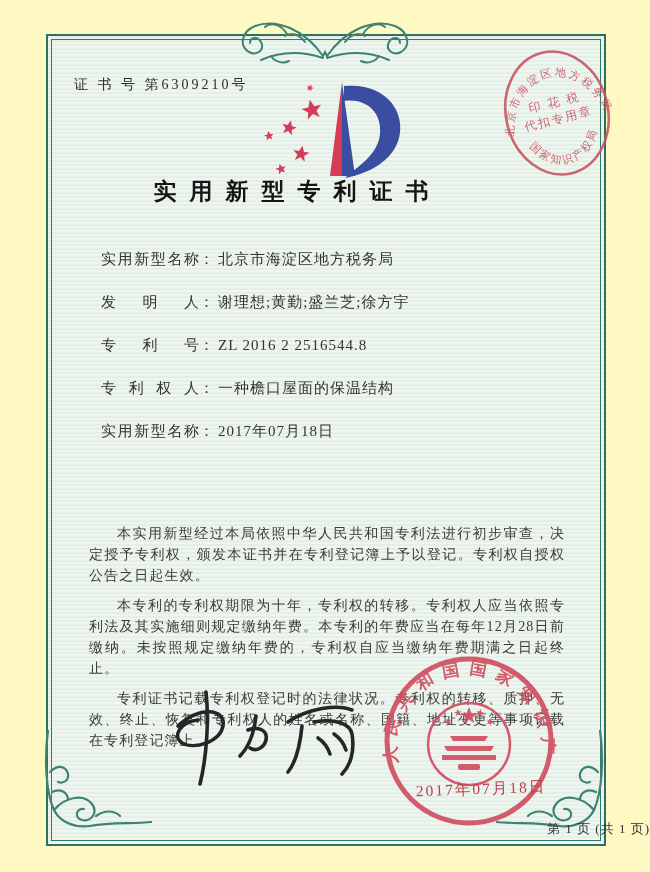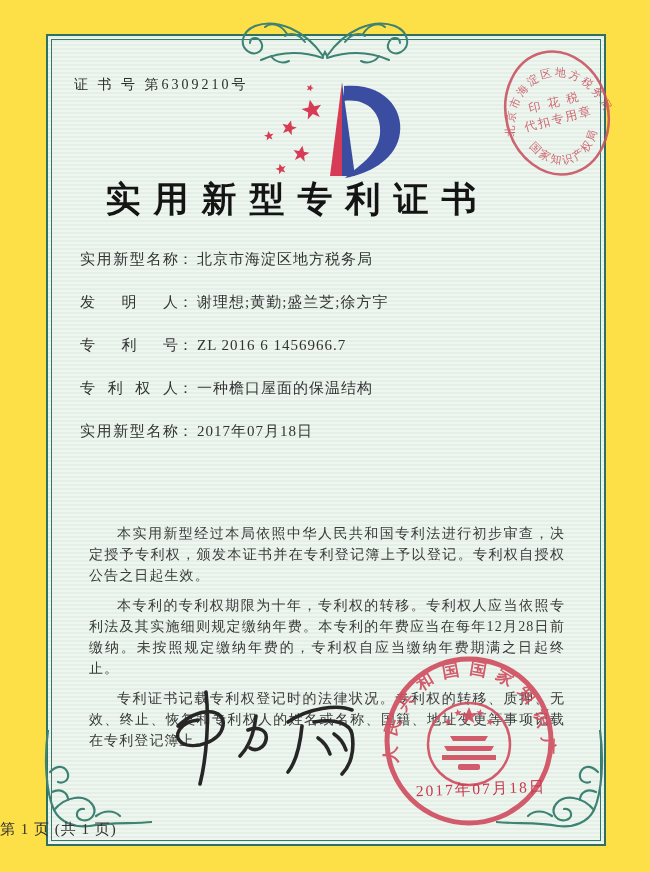--- a/index.html
+++ b/index.html
@@ -1,54 +1,54 @@
 <!DOCTYPE html>
 <html><head>
 <meta charset="utf-8">
 <style>
   html,body{margin:0;padding:0;}
   body{width:650px;height:872px;background:#fcfcf9;font-family:"Liberation Serif","DejaVu Serif",serif;}
-  .page{position:relative;width:650px;height:872px;overflow:hidden;background:#fde047;}
+  .page{position:relative;width:650px;height:872px;overflow:hidden;background:#fef9c3;}
 
   
   .frame-outer{position:absolute;left:46px;top:34px;right:44px;bottom:26px;
     border:2px solid #2e7163;
     background:repeating-linear-gradient(0deg,#eff6f0 0px,#eff6f0 2px,#e3efe7 2px,#e3efe7 4px);}
   .frame-inner{position:absolute;inset:3px;border:1px solid #35786a;}
 
   .cert-no{position:absolute;left:74px;top:76px;font-size:14px;letter-spacing:3px;color:#2c2c2c;}
 
   .logo{position:absolute;left:248px;top:76px;width:164px;height:102px;}
 
   .title{position:absolute;left:0;top:176px;width:582px;text-align:center;
-    font-size:35px;letter-spacing:13px;color:#141414;font-weight:600;text-indent:13px;}
+    font-size:23px;letter-spacing:13px;color:#141414;font-weight:600;text-indent:13px;}
 
   .fields{position:absolute;left:80px;top:250px;width:500px;font-size:15px;color:#333;}
   .f-row{margin-bottom:24px;white-space:nowrap;}
-  .f-label{display:inline-block;width:98px;text-align:justify;text-align-last:justify;text-justify:inter-character;vertical-align:top;}
+  .f-label{display:inline-block;width:98px;text-align:justify;text-align-last:justify;text-justify:inter-character;vertical-align:top;margin-left:21px;}
   .f-colon{display:inline-block;margin-right:4px;}
   .f-value{letter-spacing:1px;}
 
   .body-text{position:absolute;left:80px;top:514px;width:494px;font-size:14px;
     line-height:1.5;letter-spacing:1.1px;color:#3a3a3a;text-align:justify;}
   .body-text p{margin:9px;text-indent:2em;}
 
   .signer{position:absolute;left:88px;top:718px;font-family:"Liberation Sans","DejaVu Sans",sans-serif;
     font-size:16px;color:#232323;letter-spacing:3px;line-height:1.9;}
   .signature{position:absolute;left:150px;top:686px;width:215px;height:110px;}
 
   .seal{position:absolute;left:380px;top:652px;width:178px;height:178px;opacity:.92;}
   .seal-date{position:absolute;left:396px;top:779px;width:170px;text-align:center;
     font-size:15.5px;color:#c53a4e;letter-spacing:2px;transform:rotate(-2deg);white-space:nowrap;}
 
   .tax-stamp{position:absolute;left:500px;top:44px;width:114px;height:138px;
     transform:rotate(-14deg);opacity:.88;}
 
-  .footer{position:absolute;left:0;top:820px;width:650px;text-align:left;
-    font-size:15px;color:#333;letter-spacing:1px;}
+  .footer{position:absolute;left:0;top:820px;width:650px;text-align:right;
+    font-size:13px;color:#333;letter-spacing:1px;}
 
   .crest{position:absolute;left:235px;top:12px;width:180px;height:54px;}
   .flourish{position:absolute;width:112px;height:114px;}
   .flourish.bl{left:40px;top:730px;}
   .flourish.br{left:496px;top:730px;transform:scaleX(-1);}
 </style>
 </head>
 <body>
 
 <div class="page">
@@ -122,21 +122,21 @@
   <div class="title">实用新型专利证书</div>
 
   <div class="fields">
     <div class="f-row">
       <span class="f-label">实用新型名称</span><span class="f-colon">：</span><span class="f-value">北京市海淀区地方税务局</span>
     </div>
     <div class="f-row">
       <span class="f-label">发明人</span><span class="f-colon">：</span><span class="f-value">谢理想;黄勤;盛兰芝;徐方宇</span>
     </div>
     <div class="f-row">
-      <span class="f-label">专利号</span><span class="f-colon">：</span><span class="f-value">ZL 2016 6 1456966.7</span>
+      <span class="f-label">专利号</span><span class="f-colon">：</span><span class="f-value">ZL 2016 2 2516544.8</span>
     </div>
     <div class="f-row">
       <span class="f-label">专利权人</span><span class="f-colon">：</span><span class="f-value">一种檐口屋面的保温结构</span>
     </div>
     <div class="f-row">
       <span class="f-label">实用新型名称</span><span class="f-colon">：</span><span class="f-value">2017年07月18日</span>
     </div>
   </div>
 
   <div class="body-text">

